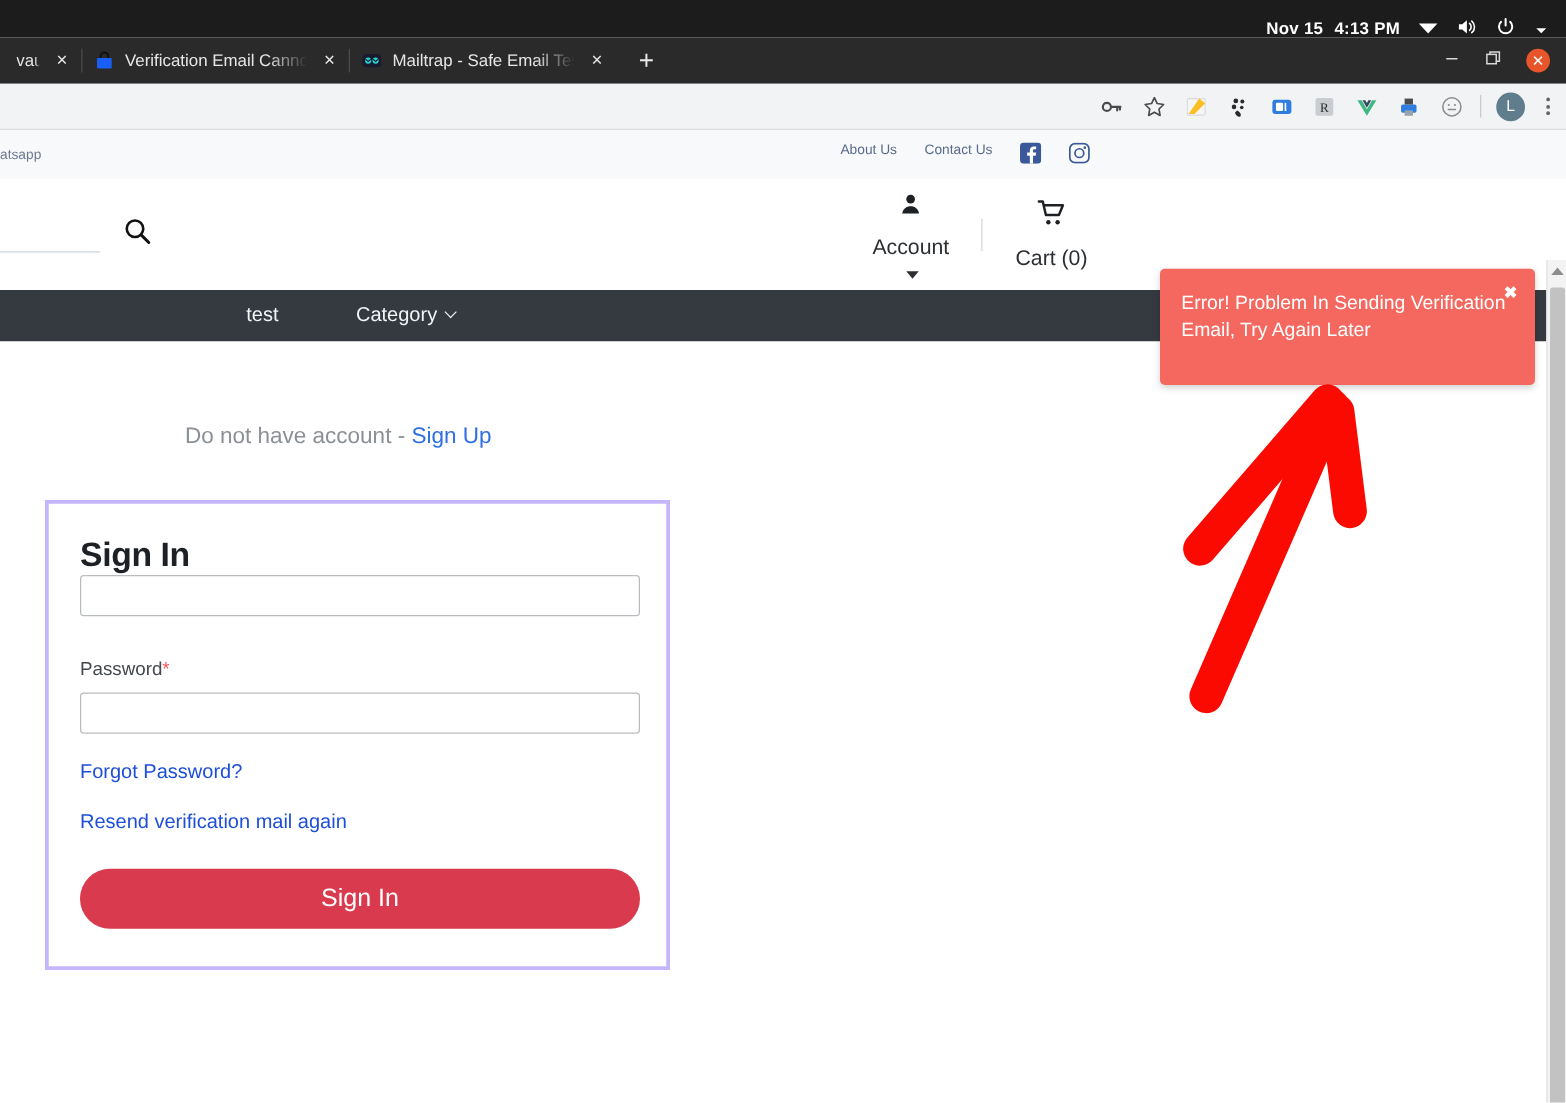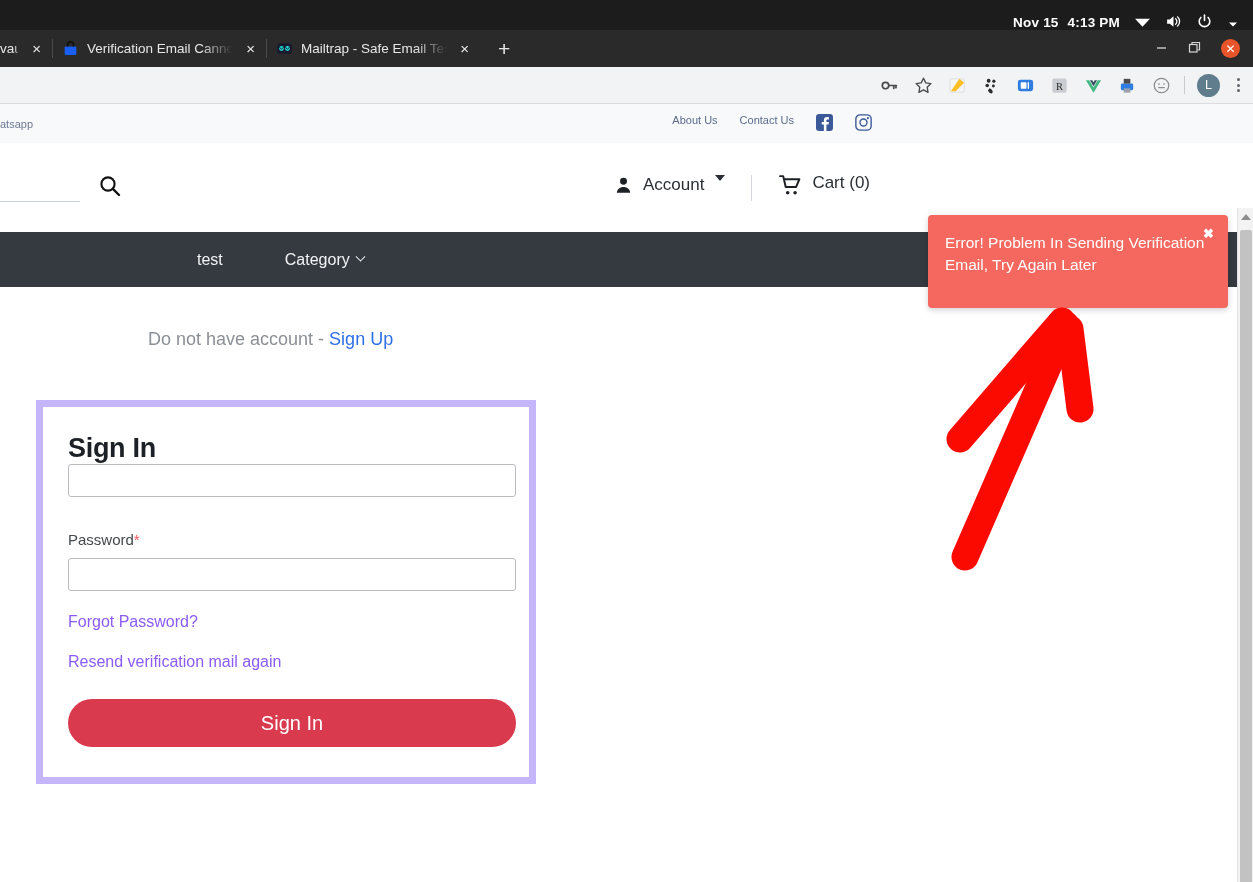--- a/index.html
+++ b/index.html
@@ -30,21 +30,21 @@
   .tab {
     display: flex; align-items: center; height: 37px;
     padding: 0 6px 0 10px; gap: 8px;
     color: #e6e6e6; font-size: 13.5px; position: relative;
     max-width: 214px; min-width: 0;
   }
   .tab + .tab::before {
     content: ""; position: absolute; left: 0; top: 9px;
     width: 1px; height: 19px; background: #4b4b4b;
   }
-  .tab.first { padding-left: 0; width: 52px; }
+  .tab.first { padding-left: 0; width: 52px; margin-left: 13px; }
   .tab-title {
     white-space: nowrap; overflow: hidden;
     flex: 1 1 auto;
     -webkit-mask-image: linear-gradient(to right, #000 78%, transparent 100%);
             mask-image: linear-gradient(to right, #000 78%, transparent 100%);
   }
   .tab-close {
     color: #e8e8e8; font-size: 15px; line-height: 1;
     padding: 2px 5px; flex: 0 0 auto;
   }
@@ -110,59 +110,59 @@
   }
   #searchinput {
     width: 140px; height: 28px; border: none; border-bottom: 1px solid #ced4da;
     font-size: 15px; color: #6d9ee0; outline: none; padding: 0 4px 3px 0;
     background: transparent;
   }
   #header-actions {
     margin-left: auto; display: flex; align-items: center; gap: 0;
     padding-right: 383px;
   }
-  .hdr-item { display: flex; align-items: flex-start; gap: 9px; font-size: 17px; color: #2b2f33; }
+  .hdr-item { display: flex; align-items: center; gap: 9px; font-size: 17px; color: #2b2f33; flex-direction: column; }
   .hdr-divider { width: 1px; height: 26px; background: #d4d8dc; margin: 0 26px; }
   .caret-down { width: 0; height: 0; border-left: 5px solid transparent; border-right: 5px solid transparent; border-top: 6px solid #2b2f33; margin-left: 2px; }
 
   
   #navbar {
-    height: 55px; background: #343a40;
+    height: 41px; background: #343a40;
     display: flex; align-items: center; color: #ffffff;
   }
   #navbar .nav-item {
     font-size: 16px; color: #f2f4f6; text-decoration: none;
     display: flex; align-items: center; gap: 7px;
   }
   #nav-test { margin-left: 197px; }
   #nav-category { margin-left: 62px; }
   .chev { width: 7px; height: 7px; border-right: 1.8px solid #f2f4f6; border-bottom: 1.8px solid #f2f4f6; transform: rotate(45deg) translate(-2px,-2px); }
 
   
-  #content { padding-top: 42px; }
+  #content { padding-top: 65px; }
   #signup-line {
     font-size: 18px; color: #8b9096; text-align: left;
     padding-left: 148px;
   }
   #signup-line a { color: #2f6fe4; text-decoration: none; }
 
   #card {
     position: absolute; left: 36px; top: 296px;
     width: 500px; background: #ffffff;
-    border: 7px solid #c4b5fd; padding: 26px 25px 30px 25px;
+    border: 3px solid #c4b5fd; padding: 26px 25px 30px 25px;
   }
   #card-title { font-size: 27px; font-weight: bold; color: #1d2126; letter-spacing: -.3px; }
   .field-label { font-size: 15px; color: #43484d; margin-top: 34px; margin-bottom: 10px; }
   .req { color: #f2595b; }
   .field-input {
     width: 448px; height: 33px; border: 1px solid #b9bcbf; border-radius: 3px;
     background: #fff; outline: none; font-size: 15px; padding: 0 8px;
   }
   .form-link {
-    display: block; font-size: 16px; color: #8b5cf6; text-decoration: none;
+    display: block; font-size: 16px; color: #1d4ed8; text-decoration: none;
     margin-top: 22px;
   }
   #btn-signin {
     margin-top: 28px; width: 448px; height: 48px;
     background: #d93a4e; color: #ffffff; border: none; border-radius: 26px;
     font-size: 20px; font-family: "Liberation Sans", sans-serif;
   }
 
   
   #toast {

